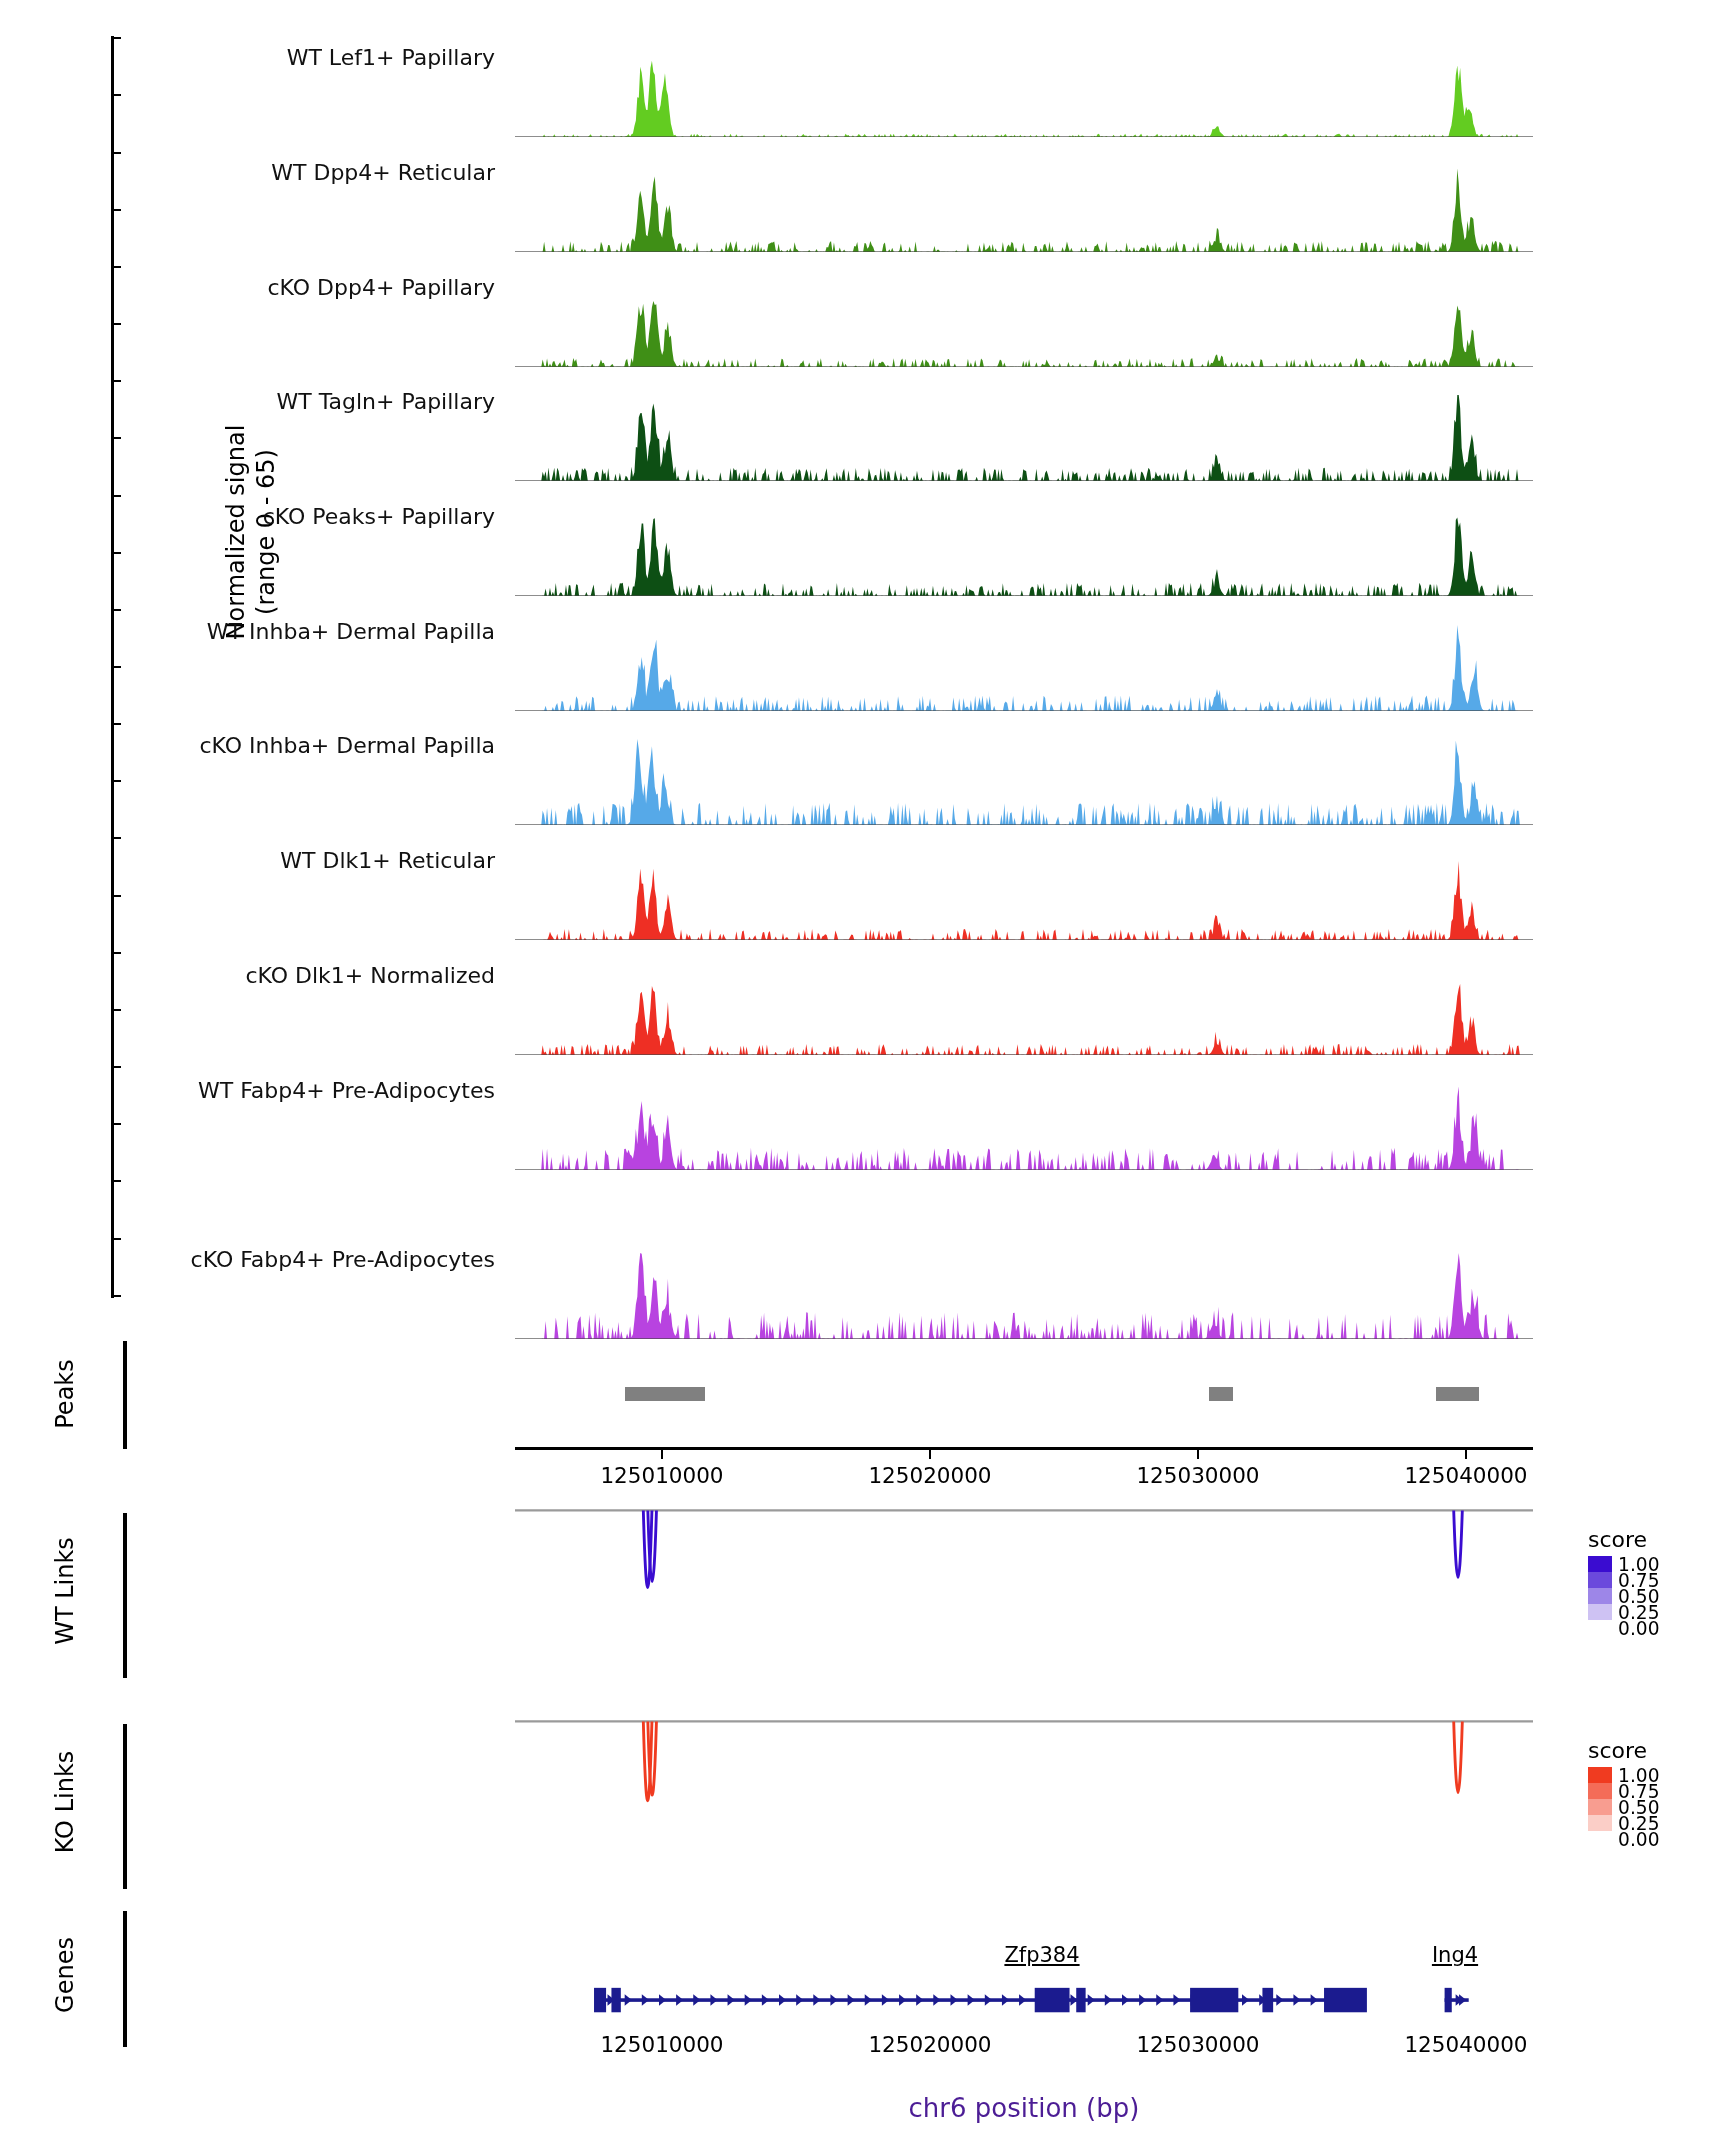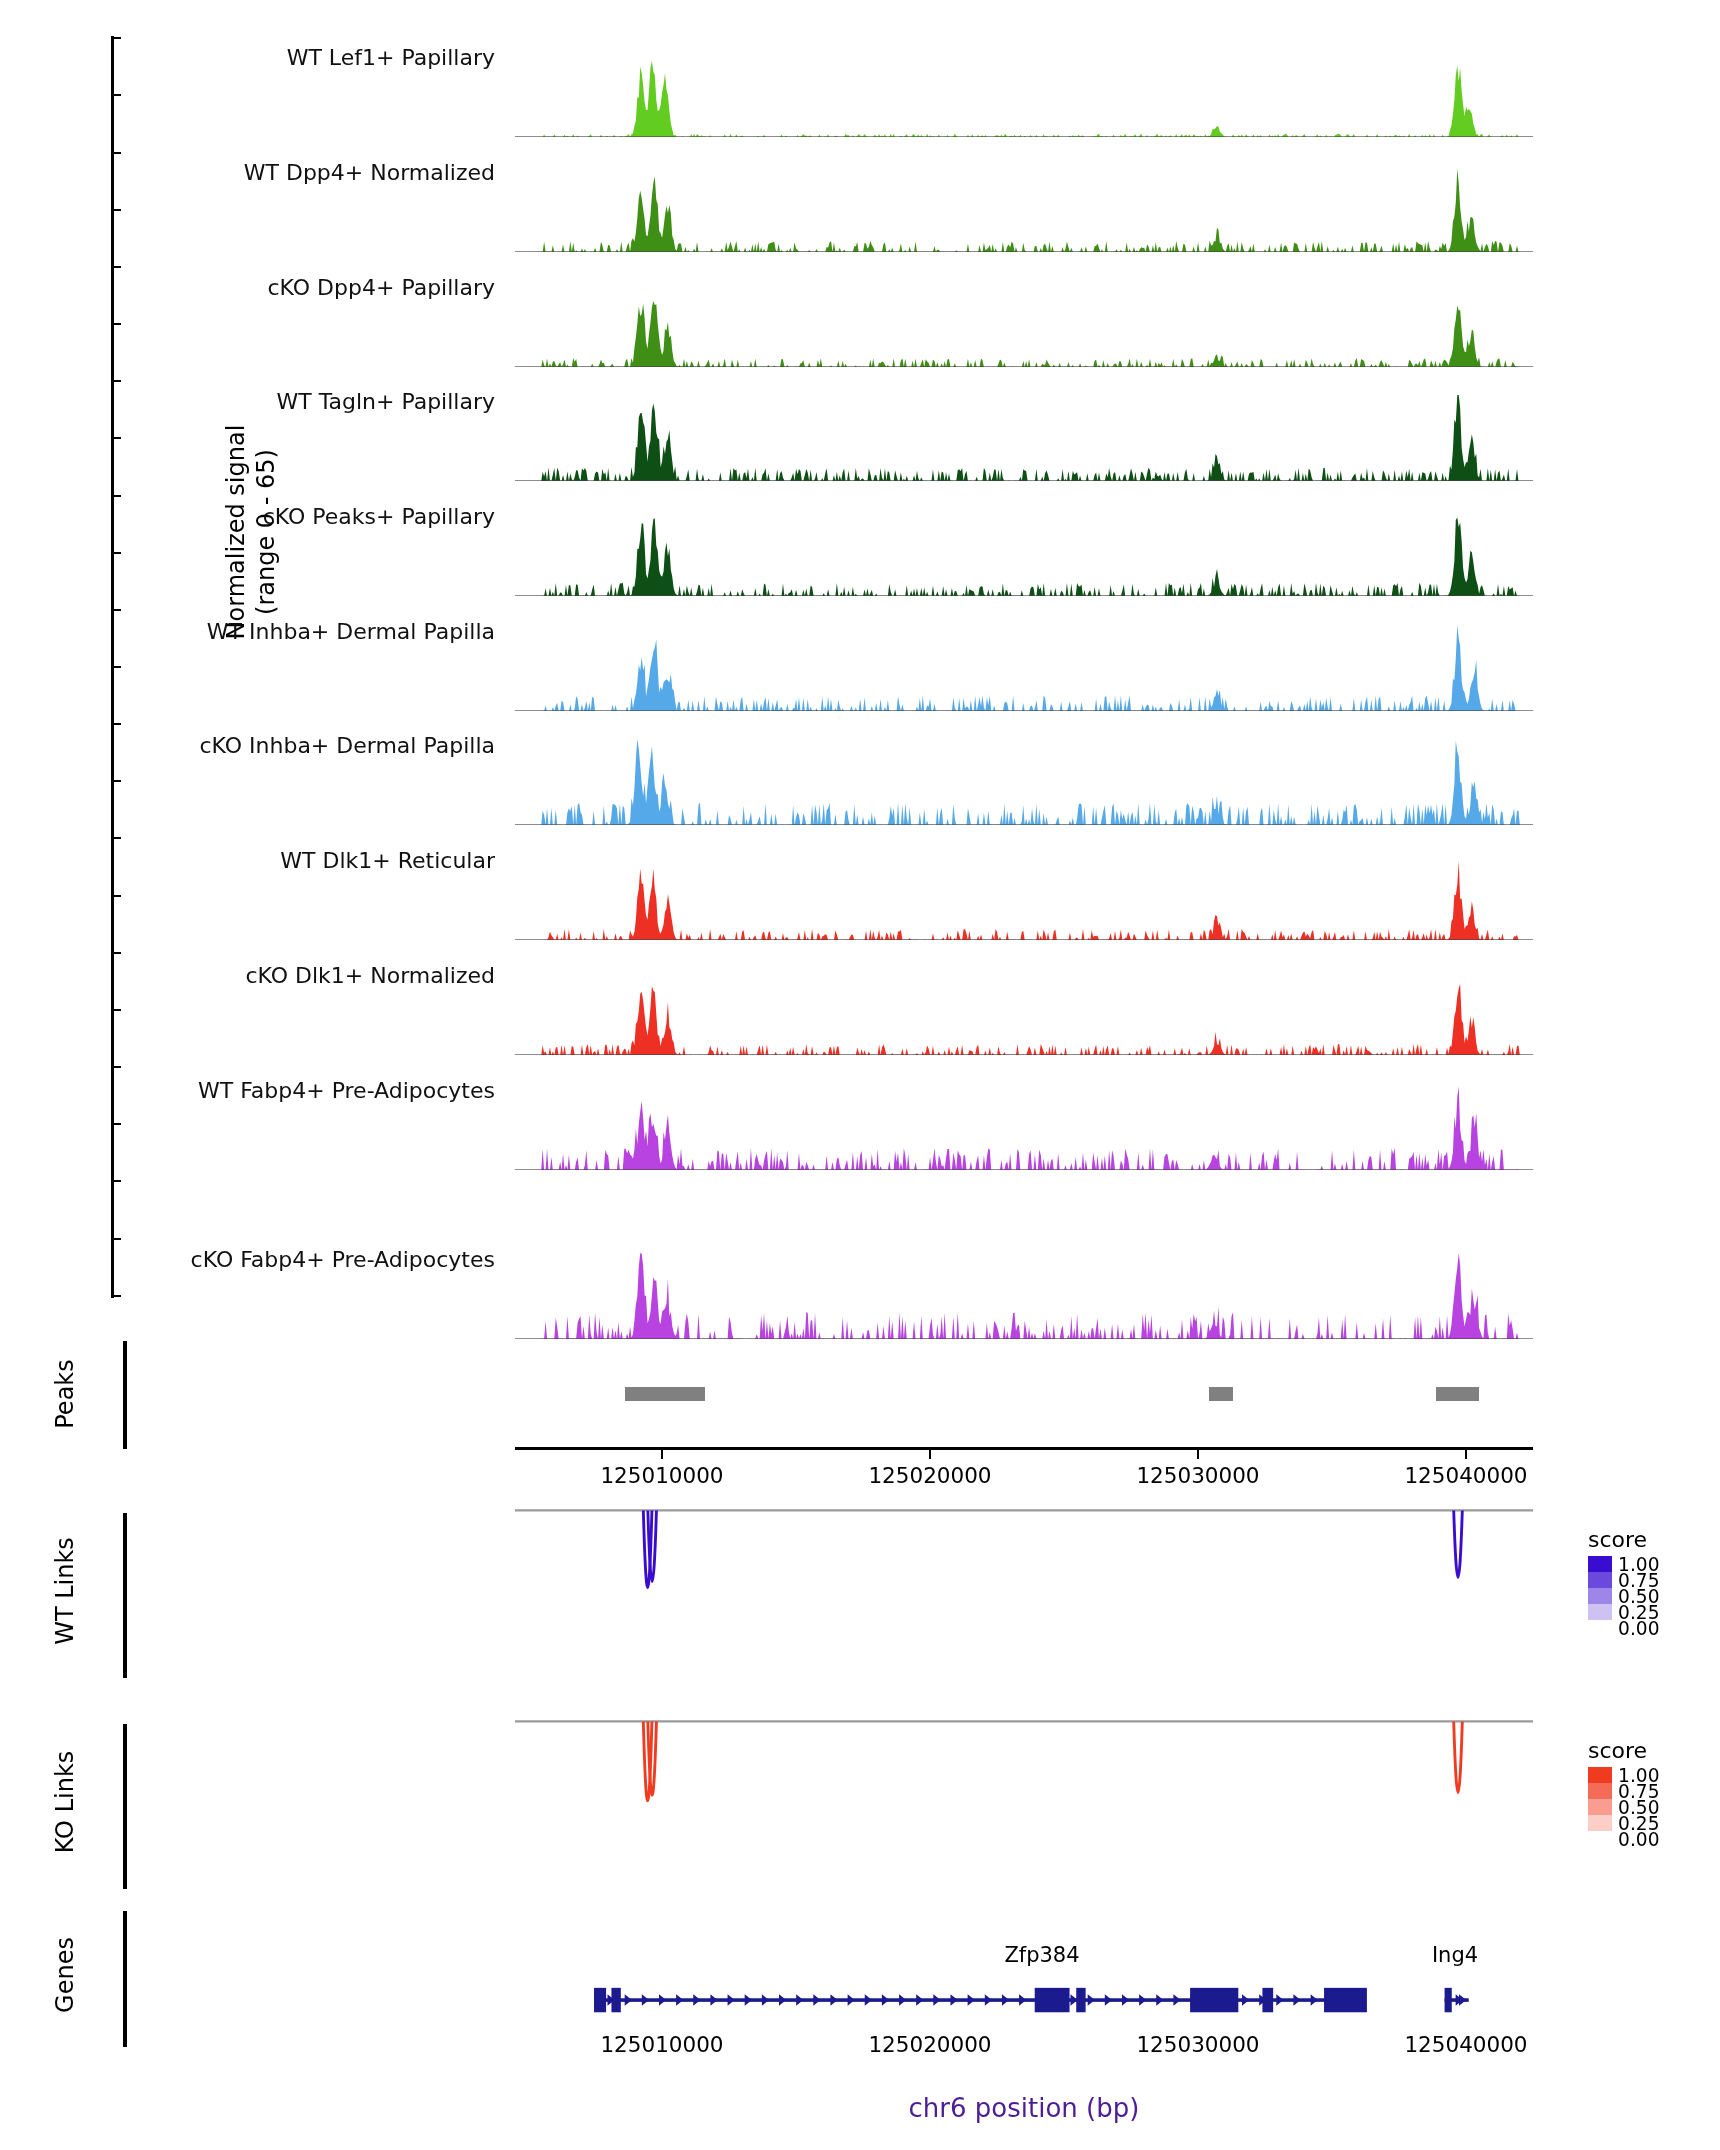--- a/index.html
+++ b/index.html
@@ -178,20 +178,21 @@
     top: 14.3px;
     height: 115px;
   }
   .genes-plot svg { display: block; width: 100%; height: 100%; }
   .gene-name {
     position: absolute;
     font-size: 21px;
     color: #000;
     transform: translateX(-50%);
     white-space: nowrap;
+    text-decoration: underline;
   }
   #x-axis-title {
     position: absolute;
     left: 515px;
     width: 1018px;
     top: 2093px;
     text-align: center;
     font-size: 26px;
     color: #4c1d95;
   }
@@ -245,21 +246,21 @@
         <div class="track" style="top: 32px;">
           <div class="track-label" style="top: 13px;">WT Lef1+ Papillary</div>
           <div class="track-plot">
             <svg viewBox="0 0 1420 120" preserveAspectRatio="none">
               <path d="M0,120 L0.0,120.0 L2.0,120.0 L4.1,120.0 L6.1,120.0 L8.1,120.0 L10.2,120.0 L12.2,120.0 L14.2,120.0 L16.3,120.0 L18.3,120.0 L20.3,120.0 L22.3,120.0 L24.4,120.0 L26.4,120.0 L28.4,120.0 L30.5,120.0 L32.5,120.0 L34.5,120.0 L36.6,120.0 L38.6,120.0 L40.6,116.5 L42.7,120.0 L44.7,120.0 L46.7,119.2 L48.8,119.9 L50.8,120.0 L52.8,120.0 L54.8,116.2 L56.9,120.0 L58.9,119.9 L60.9,120.0 L63.0,119.9 L65.0,119.9 L67.0,119.9 L69.1,116.8 L71.1,120.0 L73.1,118.4 L75.2,119.9 L77.2,120.0 L79.2,120.0 L81.3,116.3 L83.3,119.9 L85.3,120.0 L87.4,117.8 L89.4,120.0 L91.4,119.9 L93.4,119.9 L95.5,120.0 L97.5,120.0 L99.5,119.9 L101.6,120.0 L103.6,118.3 L105.6,116.1 L107.7,120.0 L109.7,119.9 L111.7,119.9 L113.8,120.0 L115.8,120.0 L117.8,120.0 L119.9,116.9 L121.9,120.0 L123.9,119.9 L126.0,119.9 L128.0,118.1 L130.0,120.0 L132.0,119.9 L134.1,119.9 L136.1,119.9 L138.1,116.7 L140.2,119.9 L142.2,120.0 L144.2,119.9 L146.3,119.9 L148.3,118.7 L150.3,119.9 L152.4,119.9 L154.4,119.1 L156.4,118.2 L158.5,115.8 L160.5,119.5 L162.5,116.3 L164.5,115.1 L166.6,104.8 L168.6,96.9 L170.6,64.7 L172.7,65.1 L174.7,22.0 L176.7,30.5 L178.8,49.0 L180.8,71.2 L182.8,82.1 L184.9,82.2 L186.9,55.0 L188.9,23.8 L191.0,13.5 L193.0,29.3 L195.0,33.2 L197.1,68.6 L199.1,83.6 L201.1,82.5 L203.1,75.5 L205.2,58.0 L207.2,47.4 L209.2,31.1 L211.3,54.1 L213.3,61.6 L215.3,83.1 L217.4,101.2 L219.4,109.7 L221.4,118.0 L223.5,117.0 L225.5,119.8 L227.5,119.9 L229.6,120.0 L231.6,120.0 L233.6,118.8 L235.7,120.0 L237.7,120.0 L239.7,119.9 L241.7,119.9 L243.8,120.0 L245.8,115.7 L247.8,120.0 L249.9,115.5 L251.9,120.0 L253.9,115.8 L256.0,117.4 L258.0,120.0 L260.0,117.2 L262.1,119.9 L264.1,118.6 L266.1,120.0 L268.2,119.9 L270.2,120.0 L272.2,117.4 L274.2,119.9 L276.3,119.9 L278.3,119.9 L280.3,120.0 L282.4,120.0 L284.4,119.9 L286.4,120.0 L288.5,119.9 L290.5,120.0 L292.5,116.5 L294.6,119.9 L296.6,119.9 L298.6,120.0 L300.7,115.4 L302.7,119.9 L304.7,120.0 L306.8,119.9 L308.8,116.1 L310.8,119.9 L312.8,119.9 L314.9,118.9 L316.9,117.8 L318.9,119.9 L321.0,120.0 L323.0,120.0 L325.0,120.0 L327.1,120.0 L329.1,120.0 L331.1,120.0 L333.2,119.9 L335.2,120.0 L337.2,120.0 L339.3,118.1 L341.3,119.9 L343.3,120.0 L345.4,119.9 L347.4,116.8 L349.4,120.0 L351.4,120.0 L353.5,119.9 L355.5,120.0 L357.5,120.0 L359.6,120.0 L361.6,120.0 L363.6,120.0 L365.7,120.0 L367.7,119.9 L369.7,120.0 L371.8,116.5 L373.8,119.9 L375.8,120.0 L377.9,118.0 L379.9,120.0 L381.9,119.9 L383.9,120.0 L386.0,119.9 L388.0,120.0 L390.0,120.0 L392.1,119.9 L394.1,117.1 L396.1,119.9 L398.2,119.9 L400.2,117.9 L402.2,115.7 L404.3,118.3 L406.3,117.9 L408.3,119.9 L410.4,118.4 L412.4,118.2 L414.4,120.0 L416.5,120.0 L418.5,119.9 L420.5,119.9 L422.5,119.9 L424.6,116.6 L426.6,120.0 L428.6,119.9 L430.7,120.0 L432.7,119.0 L434.7,119.9 L436.8,116.2 L438.8,119.9 L440.8,119.9 L442.9,120.0 L444.9,119.9 L446.9,118.5 L449.0,118.2 L451.0,120.0 L453.0,119.9 L455.1,120.0 L457.1,120.0 L459.1,120.0 L461.1,115.3 L463.2,118.0 L465.2,117.3 L467.2,120.0 L469.3,119.9 L471.3,117.6 L473.3,120.0 L475.4,120.0 L477.4,118.6 L479.4,115.8 L481.5,117.4 L483.5,119.9 L485.5,118.5 L487.6,115.8 L489.6,118.4 L491.6,119.9 L493.6,119.9 L495.7,120.0 L497.7,119.9 L499.7,120.0 L501.8,116.4 L503.8,119.1 L505.8,120.0 L507.9,115.7 L509.9,119.9 L511.9,117.5 L514.0,120.0 L516.0,115.7 L518.0,119.9 L520.1,119.9 L522.1,120.0 L524.1,115.6 L526.2,119.9 L528.2,115.4 L530.2,119.9 L532.2,119.9 L534.3,120.0 L536.3,119.9 L538.3,117.8 L540.4,120.0 L542.4,120.0 L544.4,117.8 L546.5,116.2 L548.5,119.9 L550.5,119.9 L552.6,119.9 L554.6,116.9 L556.6,115.9 L558.7,120.0 L560.7,118.9 L562.7,116.4 L564.7,119.9 L566.8,117.2 L568.8,118.8 L570.8,119.9 L572.9,120.0 L574.9,115.6 L576.9,120.0 L579.0,117.7 L581.0,120.0 L583.0,118.7 L585.1,120.0 L587.1,119.9 L589.1,120.0 L591.2,116.6 L593.2,120.0 L595.2,120.0 L597.3,119.9 L599.3,119.2 L601.3,120.0 L603.3,117.1 L605.4,120.0 L607.4,119.9 L609.4,119.9 L611.5,118.8 L613.5,115.6 L615.5,118.4 L617.6,119.9 L619.6,120.0 L621.6,119.9 L623.7,120.0 L625.7,120.0 L627.7,120.0 L629.8,120.0 L631.8,116.9 L633.8,119.9 L635.9,119.9 L637.9,116.2 L639.9,120.0 L641.9,119.9 L644.0,119.9 L646.0,116.7 L648.0,119.9 L650.1,119.0 L652.1,117.7 L654.1,119.9 L656.2,117.1 L658.2,119.9 L660.2,120.0 L662.3,120.0 L664.3,119.9 L666.3,120.0 L668.4,119.9 L670.4,118.0 L672.4,117.7 L674.4,118.2 L676.5,119.9 L678.5,116.5 L680.5,119.9 L682.6,117.3 L684.6,115.9 L686.6,120.0 L688.7,120.0 L690.7,118.7 L692.7,118.1 L694.8,120.0 L696.8,116.7 L698.8,120.0 L700.9,118.9 L702.9,120.0 L704.9,116.7 L707.0,119.9 L709.0,119.9 L711.0,118.4 L713.0,120.0 L715.1,120.0 L717.1,119.9 L719.1,117.3 L721.2,120.0 L723.2,120.0 L725.2,119.9 L727.3,117.2 L729.3,119.9 L731.3,120.0 L733.4,120.0 L735.4,120.0 L737.4,116.1 L739.5,120.0 L741.5,118.4 L743.5,120.0 L745.6,119.9 L747.6,120.0 L749.6,119.9 L751.6,116.5 L753.7,120.0 L755.7,119.9 L757.7,116.4 L759.8,120.0 L761.8,120.0 L763.8,119.9 L765.9,120.0 L767.9,119.9 L769.9,119.9 L772.0,120.0 L774.0,118.0 L776.0,119.9 L778.1,117.1 L780.1,120.0 L782.1,118.1 L784.1,120.0 L786.2,116.6 L788.2,119.9 L790.2,118.2 L792.3,118.0 L794.3,120.0 L796.3,119.9 L798.4,120.0 L800.4,120.0 L802.4,120.0 L804.5,118.8 L806.5,120.0 L808.5,118.2 L810.6,120.0 L812.6,116.2 L814.6,115.4 L816.7,119.9 L818.7,118.6 L820.7,120.0 L822.7,119.9 L824.8,118.5 L826.8,119.9 L828.8,120.0 L830.9,119.9 L832.9,119.9 L834.9,116.8 L837.0,119.9 L839.0,119.9 L841.0,120.0 L843.1,120.0 L845.1,116.8 L847.1,120.0 L849.2,118.4 L851.2,115.4 L853.2,120.0 L855.3,119.9 L857.3,120.0 L859.3,118.3 L861.3,120.0 L863.4,117.8 L865.4,116.6 L867.4,120.0 L869.5,120.0 L871.5,117.5 L873.5,115.6 L875.6,119.9 L877.6,120.0 L879.6,119.9 L881.7,117.2 L883.7,120.0 L885.7,120.0 L887.8,119.1 L889.8,120.0 L891.8,118.9 L893.8,117.9 L895.9,115.4 L897.9,119.9 L899.9,118.3 L902.0,117.5 L904.0,119.9 L906.0,120.0 L908.1,117.9 L910.1,119.9 L912.1,118.9 L914.2,117.6 L916.2,120.0 L918.2,119.9 L920.3,120.0 L922.3,115.7 L924.3,120.0 L926.4,120.0 L928.4,118.4 L930.4,116.3 L932.4,120.0 L934.5,117.4 L936.5,117.2 L938.5,120.0 L940.6,116.2 L942.6,119.9 L944.6,119.9 L946.7,116.1 L948.7,118.0 L950.7,119.9 L952.8,118.3 L954.8,120.0 L956.8,118.0 L958.9,120.0 L960.9,120.0 L962.9,116.2 L964.9,119.8 L967.0,117.8 L969.0,119.0 L971.0,115.9 L973.1,108.8 L975.1,109.1 L977.1,107.8 L979.2,105.0 L981.2,105.4 L983.2,112.8 L985.3,114.6 L987.3,116.6 L989.3,118.9 L991.4,119.6 L993.4,119.8 L995.4,119.9 L997.5,120.0 L999.5,119.9 L1001.5,116.6 L1003.5,119.0 L1005.6,120.0 L1007.6,120.0 L1009.6,117.0 L1011.7,119.9 L1013.7,116.3 L1015.7,120.0 L1017.8,119.9 L1019.8,116.3 L1021.8,119.1 L1023.9,120.0 L1025.9,120.0 L1027.9,120.0 L1030.0,116.3 L1032.0,120.0 L1034.0,120.0 L1036.1,117.1 L1038.1,119.9 L1040.1,117.3 L1042.1,119.9 L1044.2,120.0 L1046.2,120.0 L1048.2,119.9 L1050.3,119.9 L1052.3,116.5 L1054.3,120.0 L1056.4,117.9 L1058.4,119.9 L1060.4,117.3 L1062.5,119.9 L1064.5,115.8 L1066.5,120.0 L1068.6,119.9 L1070.6,118.3 L1072.6,116.9 L1074.6,115.6 L1076.7,116.4 L1078.7,120.0 L1080.7,120.0 L1082.8,119.9 L1084.8,117.2 L1086.8,120.0 L1088.9,117.9 L1090.9,117.6 L1092.9,120.0 L1095.0,120.0 L1097.0,119.9 L1099.0,118.3 L1101.1,115.7 L1103.1,120.0 L1105.1,120.0 L1107.2,120.0 L1109.2,120.0 L1111.2,119.9 L1113.2,119.9 L1115.3,119.9 L1117.3,118.5 L1119.3,116.2 L1121.4,119.9 L1123.4,117.5 L1125.4,119.9 L1127.5,120.0 L1129.5,120.0 L1131.5,116.7 L1133.6,119.9 L1135.6,119.9 L1137.6,118.9 L1139.7,119.9 L1141.7,119.9 L1143.7,117.9 L1145.8,116.4 L1147.8,115.9 L1149.8,115.5 L1151.8,117.7 L1153.9,120.0 L1155.9,119.9 L1157.9,120.0 L1160.0,116.9 L1162.0,116.2 L1164.0,118.3 L1166.1,119.9 L1168.1,118.6 L1170.1,115.9 L1172.2,119.9 L1174.2,120.0 L1176.2,120.0 L1178.3,120.0 L1180.3,120.0 L1182.3,120.0 L1184.3,120.0 L1186.4,119.9 L1188.4,116.0 L1190.4,120.0 L1192.5,119.3 L1194.5,120.0 L1196.5,120.0 L1198.6,119.9 L1200.6,120.0 L1202.6,115.9 L1204.7,119.9 L1206.7,120.0 L1208.7,119.9 L1210.8,119.9 L1212.8,120.0 L1214.8,117.8 L1216.9,119.9 L1218.9,119.9 L1220.9,118.0 L1222.9,120.0 L1225.0,119.9 L1227.0,117.8 L1229.0,116.5 L1231.1,120.0 L1233.1,118.0 L1235.1,118.6 L1237.2,120.0 L1239.2,117.9 L1241.2,120.0 L1243.3,120.0 L1245.3,120.0 L1247.3,115.4 L1249.4,120.0 L1251.4,119.9 L1253.4,120.0 L1255.5,117.4 L1257.5,119.9 L1259.5,119.9 L1261.5,119.9 L1263.6,119.9 L1265.6,117.1 L1267.6,120.0 L1269.7,117.6 L1271.7,119.2 L1273.7,120.0 L1275.8,116.3 L1277.8,119.9 L1279.8,120.0 L1281.9,116.6 L1283.9,119.9 L1285.9,120.0 L1288.0,120.0 L1290.0,120.0 L1292.0,119.9 L1294.0,116.7 L1296.1,120.0 L1298.1,119.9 L1300.1,119.6 L1302.2,118.6 L1304.2,110.6 L1306.2,103.9 L1308.3,88.1 L1310.3,68.6 L1312.3,33.7 L1314.4,20.1 L1316.4,42.3 L1318.4,23.4 L1320.5,56.2 L1322.5,75.0 L1324.5,91.1 L1326.6,77.9 L1328.6,83.0 L1330.6,80.9 L1332.6,83.7 L1334.7,87.6 L1336.7,101.5 L1338.7,107.4 L1340.8,116.0 L1342.8,116.3 L1344.8,119.6 L1346.9,116.6 L1348.9,115.6 L1350.9,120.0 L1353.0,120.0 L1355.0,119.9 L1357.0,118.3 L1359.1,116.5 L1361.1,119.9 L1363.1,119.9 L1365.2,119.9 L1367.2,119.9 L1369.2,119.9 L1371.2,119.9 L1373.3,120.0 L1375.3,119.2 L1377.3,117.5 L1379.4,119.9 L1381.4,119.9 L1383.4,116.6 L1385.5,120.0 L1387.5,120.0 L1389.5,117.7 L1391.6,120.0 L1393.6,119.9 L1395.6,120.0 L1397.7,115.9 L1399.7,120.0 L1401.7,120.0 L1403.7,120.0 L1405.8,120.0 L1407.8,120.0 L1409.8,120.0 L1411.9,120.0 L1413.9,120.0 L1415.9,120.0 L1418.0,120.0 L1420.0,120.0 L1420,120 Z" fill="#63cc21"></path>
               <line x1="0" x2="1420" y1="119.5" y2="119.5" stroke="#444" stroke-width="1"></line>
             </svg>
           </div>
         </div>
         <div class="track" style="top: 147px;">
-          <div class="track-label" style="top: 13px;">WT Dpp4+ Normalized</div>
+          <div class="track-label" style="top: 13px;">WT Dpp4+ Reticular</div>
           <div class="track-plot">
             <svg viewBox="0 0 1420 120" preserveAspectRatio="none">
               <path d="M0,120 L0.0,120.0 L2.0,120.0 L4.1,120.0 L6.1,120.0 L8.1,120.0 L10.2,120.0 L12.2,120.0 L14.2,120.0 L16.3,120.0 L18.3,120.0 L20.3,120.0 L22.3,120.0 L24.4,120.0 L26.4,120.0 L28.4,120.0 L30.5,120.0 L32.5,120.0 L34.5,120.0 L36.6,120.0 L38.6,119.8 L40.6,105.7 L42.7,119.8 L44.7,119.8 L46.7,119.8 L48.8,119.8 L50.8,119.9 L52.8,110.7 L54.8,119.9 L56.9,119.9 L58.9,119.9 L60.9,119.8 L63.0,119.8 L65.0,119.7 L67.0,109.7 L69.1,119.9 L71.1,119.7 L73.1,119.8 L75.2,119.7 L77.2,105.1 L79.2,119.8 L81.3,107.2 L83.3,120.0 L85.3,117.6 L87.4,119.8 L89.4,119.8 L91.4,119.7 L93.4,115.2 L95.5,120.0 L97.5,115.7 L99.5,120.0 L101.6,119.8 L103.6,120.0 L105.6,119.7 L107.7,119.7 L109.7,119.8 L111.7,114.1 L113.8,119.9 L115.8,120.0 L117.8,119.8 L119.9,105.6 L121.9,110.7 L123.9,119.7 L126.0,119.7 L128.0,119.8 L130.0,110.4 L132.0,110.5 L134.1,119.9 L136.1,119.9 L138.1,119.8 L140.2,119.9 L142.2,116.2 L144.2,119.7 L146.3,119.9 L148.3,105.4 L150.3,120.0 L152.4,119.8 L154.4,119.8 L156.4,111.8 L158.5,107.1 L160.5,119.6 L162.5,104.3 L164.5,100.8 L166.6,105.5 L168.6,92.7 L170.6,72.6 L172.7,44.7 L174.7,34.5 L176.7,44.2 L178.8,60.2 L180.8,74.0 L182.8,96.2 L184.9,98.0 L186.9,83.9 L188.9,69.1 L191.0,40.9 L193.0,23.7 L195.0,14.7 L197.1,47.4 L199.1,53.5 L201.1,90.2 L203.1,93.7 L205.2,100.0 L207.2,85.8 L209.2,69.1 L211.3,55.7 L213.3,65.7 L215.3,54.4 L217.4,66.3 L219.4,97.7 L221.4,103.1 L223.5,115.4 L225.5,118.1 L227.5,109.3 L229.6,107.9 L231.6,108.5 L233.6,119.7 L235.7,120.0 L237.7,112.8 L239.7,120.0 L241.7,117.3 L243.8,119.9 L245.8,119.7 L247.8,119.9 L249.9,115.0 L251.9,120.0 L253.9,106.0 L256.0,119.8 L258.0,119.9 L260.0,119.9 L262.1,120.0 L264.1,120.0 L266.1,119.9 L268.2,119.8 L270.2,119.9 L272.2,119.8 L274.2,114.9 L276.3,119.9 L278.3,119.8 L280.3,119.8 L282.4,119.8 L284.4,119.8 L286.4,119.8 L288.5,114.8 L290.5,119.7 L292.5,119.8 L294.6,106.0 L296.6,117.6 L298.6,112.3 L300.7,105.3 L302.7,112.9 L304.7,120.0 L306.8,111.9 L308.8,104.8 L310.8,119.8 L312.8,116.4 L314.9,119.9 L316.9,119.9 L318.9,119.9 L321.0,113.7 L323.0,119.9 L325.0,119.8 L327.1,116.8 L329.1,120.0 L331.1,109.1 L333.2,120.0 L335.2,108.3 L337.2,120.0 L339.3,105.5 L341.3,119.9 L343.3,113.1 L345.4,119.7 L347.4,115.6 L349.4,119.7 L351.4,119.7 L353.5,108.7 L355.5,108.1 L357.5,106.6 L359.6,106.7 L361.6,105.5 L363.6,116.8 L365.7,120.0 L367.7,108.6 L369.7,119.8 L371.8,117.2 L373.8,119.8 L375.8,119.9 L377.9,119.8 L379.9,117.0 L381.9,120.0 L383.9,114.5 L386.0,119.7 L388.0,119.8 L390.0,106.5 L392.1,115.6 L394.1,116.8 L396.1,119.8 L398.2,119.7 L400.2,120.0 L402.2,119.8 L404.3,119.7 L406.3,119.7 L408.3,119.8 L410.4,117.3 L412.4,119.8 L414.4,119.7 L416.5,119.8 L418.5,119.9 L420.5,115.9 L422.5,119.8 L424.6,119.9 L426.6,119.8 L428.6,119.9 L430.7,119.8 L432.7,120.0 L434.7,113.1 L436.8,113.6 L438.8,107.0 L440.8,104.8 L442.9,119.9 L444.9,106.7 L446.9,119.7 L449.0,117.5 L451.0,119.8 L453.0,113.7 L455.1,119.9 L457.1,119.8 L459.1,116.4 L461.1,119.7 L463.2,119.8 L465.2,119.9 L467.2,119.8 L469.3,119.9 L471.3,119.7 L473.3,111.6 L475.4,112.3 L477.4,106.2 L479.4,120.0 L481.5,119.8 L483.5,119.7 L485.5,120.0 L487.6,107.5 L489.6,108.2 L491.6,115.3 L493.6,112.7 L495.7,104.8 L497.7,110.3 L499.7,113.4 L501.8,119.7 L503.8,120.0 L505.8,119.9 L507.9,119.9 L509.9,119.8 L511.9,119.8 L514.0,109.2 L516.0,106.7 L518.0,119.8 L520.1,119.7 L522.1,116.0 L524.1,119.8 L526.2,114.2 L528.2,119.8 L530.2,119.9 L532.2,120.0 L534.3,119.9 L536.3,117.5 L538.3,108.3 L540.4,119.7 L542.4,119.8 L544.4,117.3 L546.5,119.9 L548.5,120.0 L550.5,112.3 L552.6,119.9 L554.6,119.8 L556.6,119.9 L558.7,105.3 L560.7,119.8 L562.7,119.8 L564.7,119.9 L566.8,119.8 L568.8,119.9 L570.8,119.9 L572.9,119.9 L574.9,119.8 L576.9,119.8 L579.0,120.0 L581.0,119.9 L583.0,119.8 L585.1,111.8 L587.1,119.7 L589.1,116.8 L591.2,116.8 L593.2,120.0 L595.2,119.8 L597.3,119.8 L599.3,119.8 L601.3,120.0 L603.3,119.8 L605.4,119.9 L607.4,120.0 L609.4,119.9 L611.5,119.7 L613.5,119.9 L615.5,117.4 L617.6,119.7 L619.6,119.8 L621.6,119.9 L623.7,119.8 L625.7,120.0 L627.7,119.8 L629.8,119.9 L631.8,108.0 L633.8,119.9 L635.9,119.7 L637.9,119.9 L639.9,119.9 L641.9,119.8 L644.0,120.0 L646.0,119.8 L648.0,110.3 L650.1,120.0 L652.1,119.7 L654.1,106.9 L656.2,117.5 L658.2,115.9 L660.2,114.2 L662.3,110.2 L664.3,119.8 L666.3,108.9 L668.4,119.8 L670.4,114.7 L672.4,119.8 L674.4,119.9 L676.5,119.9 L678.5,119.9 L680.5,106.0 L682.6,119.9 L684.6,119.7 L686.6,112.3 L688.7,109.7 L690.7,113.6 L692.7,105.8 L694.8,108.3 L696.8,119.9 L698.8,113.2 L700.9,119.9 L702.9,120.0 L704.9,119.9 L707.0,119.9 L709.0,107.0 L711.0,117.1 L713.0,119.8 L715.1,119.9 L717.1,119.8 L719.1,119.9 L721.2,119.7 L723.2,119.9 L725.2,111.5 L727.3,111.5 L729.3,119.9 L731.3,119.9 L733.4,114.4 L735.4,119.9 L737.4,110.4 L739.5,108.6 L741.5,114.9 L743.5,119.8 L745.6,105.6 L747.6,119.7 L749.6,111.7 L751.6,119.8 L753.7,119.8 L755.7,120.0 L757.7,119.9 L759.8,119.8 L761.8,119.9 L763.8,113.1 L765.9,120.0 L767.9,115.4 L769.9,105.3 L772.0,113.4 L774.0,119.7 L776.0,114.2 L778.1,119.8 L780.1,120.0 L782.1,119.9 L784.1,119.9 L786.2,119.8 L788.2,119.7 L790.2,113.3 L792.3,119.7 L794.3,119.7 L796.3,112.4 L798.4,119.7 L800.4,119.8 L802.4,119.8 L804.5,119.7 L806.5,119.9 L808.5,112.0 L810.6,111.3 L812.6,108.2 L814.6,114.5 L816.7,120.0 L818.7,116.2 L820.7,120.0 L822.7,119.9 L824.8,104.9 L826.8,119.7 L828.8,119.9 L830.9,119.8 L832.9,119.8 L834.9,119.7 L837.0,119.8 L839.0,116.3 L841.0,119.7 L843.1,120.0 L845.1,116.7 L847.1,119.7 L849.2,119.7 L851.2,119.8 L853.2,106.7 L855.3,119.8 L857.3,115.6 L859.3,119.9 L861.3,119.9 L863.4,113.1 L865.4,119.7 L867.4,117.4 L869.5,119.7 L871.5,116.6 L873.5,113.3 L875.6,114.4 L877.6,113.9 L879.6,119.9 L881.7,109.5 L883.7,112.2 L885.7,119.9 L887.8,119.9 L889.8,110.7 L891.8,119.8 L893.8,106.5 L895.9,119.8 L897.9,113.2 L899.9,113.0 L902.0,119.9 L904.0,119.7 L906.0,119.8 L908.1,119.8 L910.1,113.7 L912.1,119.9 L914.2,112.3 L916.2,119.9 L918.2,110.4 L920.3,119.9 L922.3,104.5 L924.3,113.8 L926.4,120.0 L928.4,119.9 L930.4,119.7 L932.4,108.4 L934.5,109.8 L936.5,119.8 L938.5,120.0 L940.6,119.8 L942.6,119.8 L944.6,119.7 L946.7,112.3 L948.7,119.9 L950.7,119.9 L952.8,106.4 L954.8,119.8 L956.8,119.9 L958.9,120.0 L960.9,120.0 L962.9,112.3 L964.9,119.7 L967.0,119.1 L969.0,103.8 L971.0,111.1 L973.1,110.3 L975.1,104.7 L977.1,105.5 L979.2,86.1 L981.2,89.1 L983.2,107.7 L985.3,106.7 L987.3,115.0 L989.3,117.9 L991.4,119.4 L993.4,111.5 L995.4,107.8 L997.5,119.9 L999.5,109.7 L1001.5,119.8 L1003.5,114.3 L1005.6,120.0 L1007.6,105.5 L1009.6,119.7 L1011.7,119.8 L1013.7,106.2 L1015.7,114.9 L1017.8,119.7 L1019.8,119.9 L1021.8,119.9 L1023.9,116.9 L1025.9,111.9 L1027.9,119.7 L1030.0,108.2 L1032.0,120.0 L1034.0,119.8 L1036.1,119.7 L1038.1,119.8 L1040.1,119.8 L1042.1,119.7 L1044.2,119.8 L1046.2,116.3 L1048.2,119.8 L1050.3,119.9 L1052.3,109.9 L1054.3,120.0 L1056.4,119.9 L1058.4,119.7 L1060.4,112.9 L1062.5,119.8 L1064.5,119.7 L1066.5,119.7 L1068.6,106.9 L1070.6,120.0 L1072.6,112.4 L1074.6,110.5 L1076.7,113.0 L1078.7,119.8 L1080.7,119.9 L1082.8,119.9 L1084.8,120.0 L1086.8,106.7 L1088.9,108.3 L1090.9,108.7 L1092.9,115.4 L1095.0,120.0 L1097.0,119.9 L1099.0,120.0 L1101.1,119.9 L1103.1,107.4 L1105.1,119.9 L1107.2,119.9 L1109.2,119.7 L1111.2,119.7 L1113.2,106.2 L1115.3,114.4 L1117.3,119.8 L1119.3,112.2 L1121.4,105.9 L1123.4,119.7 L1125.4,104.8 L1127.5,119.8 L1129.5,119.9 L1131.5,119.9 L1133.6,111.9 L1135.6,119.7 L1137.6,120.0 L1139.7,119.9 L1141.7,116.9 L1143.7,119.9 L1145.8,119.7 L1147.8,112.5 L1149.8,119.8 L1151.8,119.9 L1153.9,115.6 L1155.9,119.9 L1157.9,114.1 L1160.0,119.8 L1162.0,119.7 L1164.0,119.7 L1166.1,119.8 L1168.1,110.7 L1170.1,119.9 L1172.2,120.0 L1174.2,120.0 L1176.2,119.8 L1178.3,119.9 L1180.3,107.5 L1182.3,107.1 L1184.3,119.7 L1186.4,106.3 L1188.4,107.0 L1190.4,119.9 L1192.5,119.9 L1194.5,113.2 L1196.5,119.7 L1198.6,108.2 L1200.6,108.5 L1202.6,119.8 L1204.7,119.9 L1206.7,117.4 L1208.7,110.9 L1210.8,119.7 L1212.8,119.7 L1214.8,119.9 L1216.9,120.0 L1218.9,119.7 L1220.9,119.9 L1222.9,119.8 L1225.0,107.7 L1227.0,119.9 L1229.0,109.5 L1231.1,119.8 L1233.1,105.2 L1235.1,119.9 L1237.2,119.9 L1239.2,119.8 L1241.2,109.3 L1243.3,116.3 L1245.3,114.3 L1247.3,119.9 L1249.4,114.8 L1251.4,112.9 L1253.4,119.7 L1255.5,119.9 L1257.5,105.1 L1259.5,107.9 L1261.5,108.7 L1263.6,110.0 L1265.6,110.6 L1267.6,119.8 L1269.7,106.4 L1271.7,119.9 L1273.7,104.5 L1275.8,114.0 L1277.8,119.7 L1279.8,120.0 L1281.9,119.9 L1283.9,116.6 L1285.9,117.3 L1288.0,119.8 L1290.0,111.5 L1292.0,115.8 L1294.0,106.9 L1296.1,111.7 L1298.1,107.7 L1300.1,119.6 L1302.2,117.9 L1304.2,114.5 L1306.2,105.4 L1308.3,77.6 L1310.3,70.4 L1312.3,50.8 L1314.4,3.4 L1316.4,23.9 L1318.4,57.6 L1320.5,77.9 L1322.5,88.8 L1324.5,103.1 L1326.6,99.1 L1328.6,76.3 L1330.6,91.6 L1332.6,71.5 L1334.7,71.4 L1336.7,73.8 L1338.7,95.2 L1340.8,106.9 L1342.8,112.0 L1344.8,116.0 L1346.9,118.5 L1348.9,107.8 L1350.9,119.7 L1353.0,113.0 L1355.0,108.6 L1357.0,111.6 L1359.1,119.9 L1361.1,119.9 L1363.1,104.8 L1365.2,110.1 L1367.2,104.8 L1369.2,105.8 L1371.2,119.9 L1373.3,105.9 L1375.3,107.6 L1377.3,110.8 L1379.4,120.0 L1381.4,119.8 L1383.4,119.9 L1385.5,119.9 L1387.5,107.8 L1389.5,110.9 L1391.6,119.8 L1393.6,119.9 L1395.6,119.9 L1397.7,111.0 L1399.7,119.9 L1401.7,120.0 L1403.7,120.0 L1405.8,120.0 L1407.8,120.0 L1409.8,120.0 L1411.9,120.0 L1413.9,120.0 L1415.9,120.0 L1418.0,120.0 L1420.0,120.0 L1420,120 Z" fill="#3f8f16"></path>
               <line x1="0" x2="1420" y1="119.5" y2="119.5" stroke="#444" stroke-width="1"></line>
             </svg>
           </div>
         </div>
         <div class="track" style="top: 262px;">
           <div class="track-label" style="top: 13px;">cKO Dpp4+ Papillary</div>
           <div class="track-plot">

